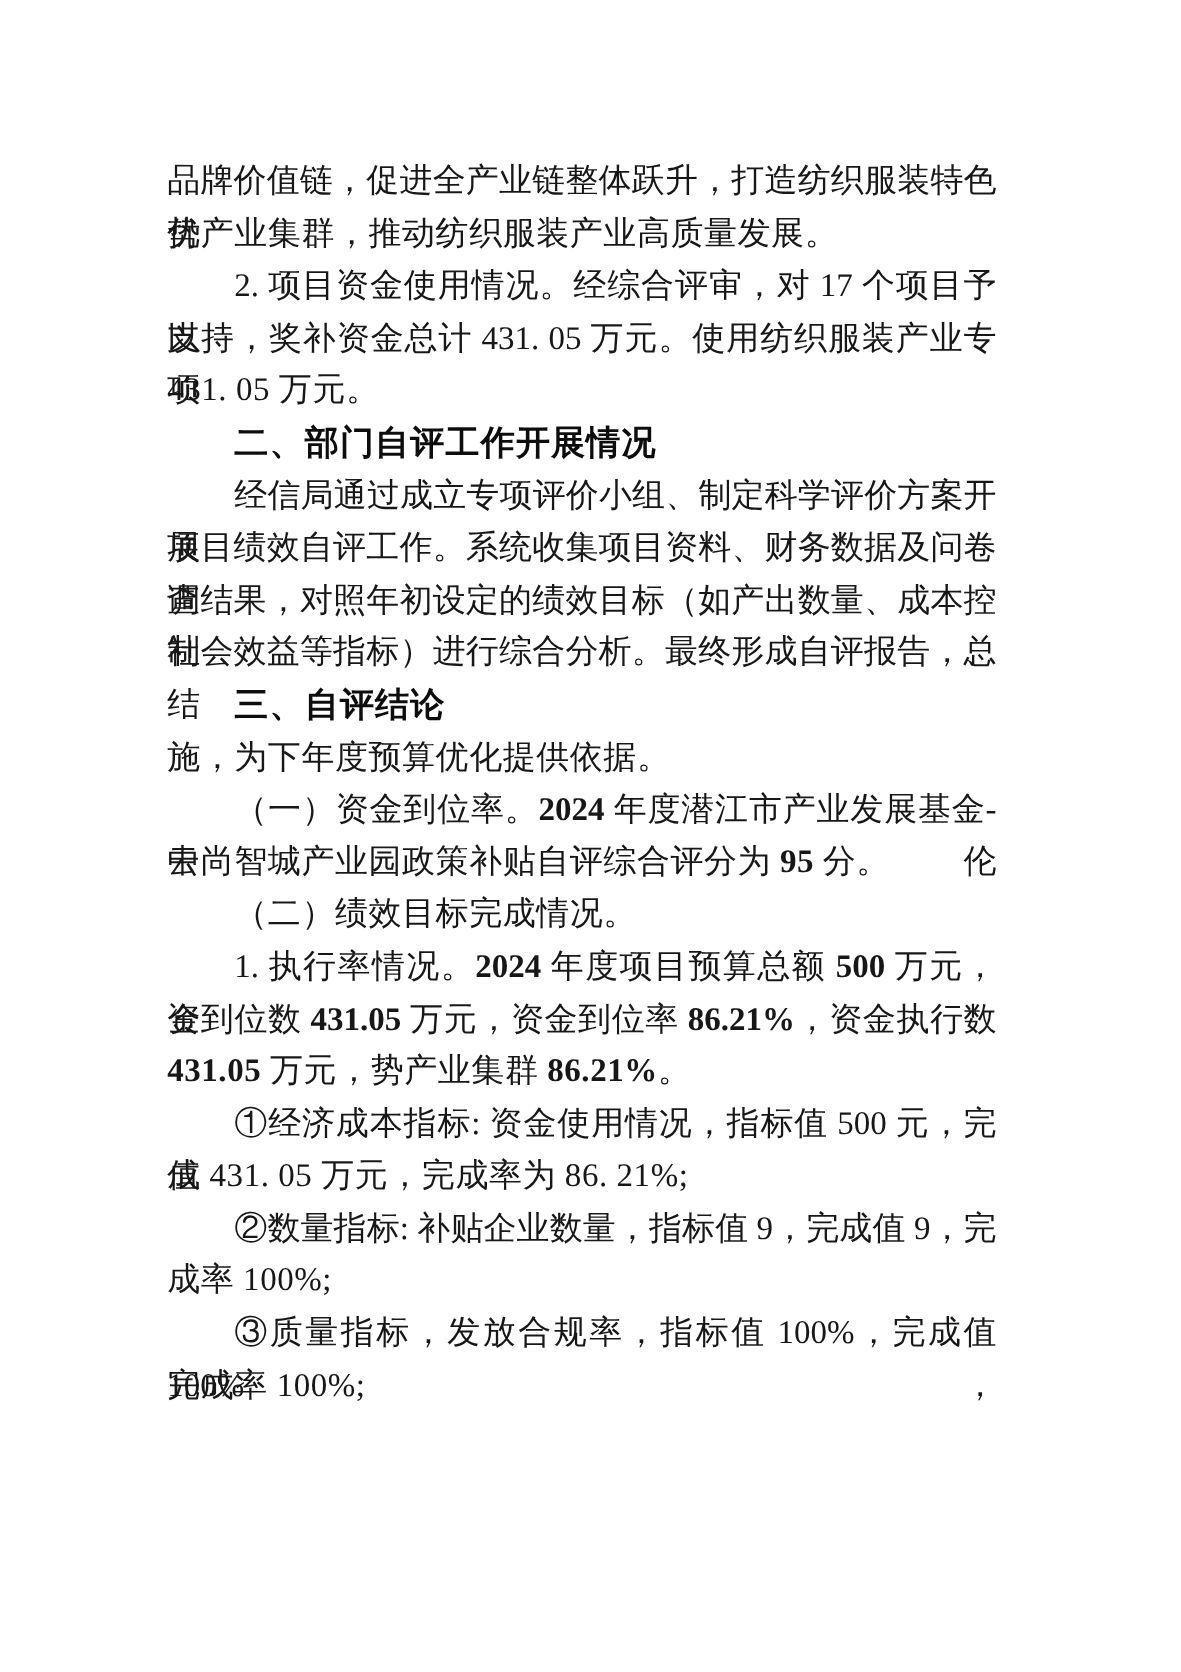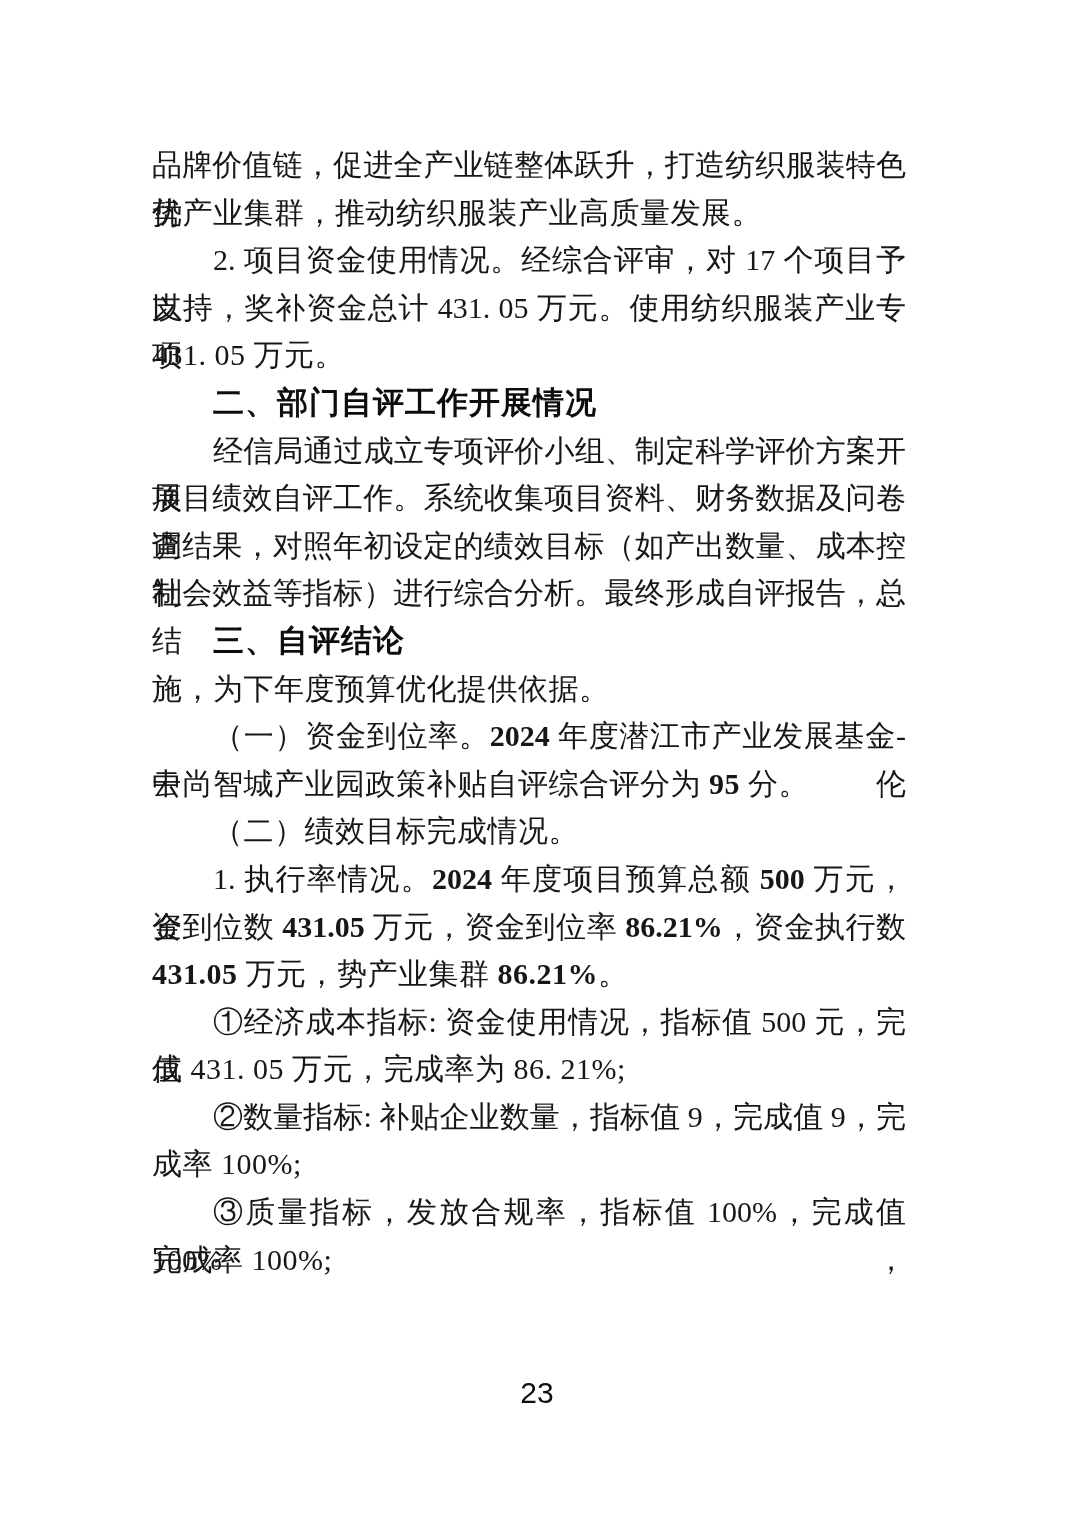--- a/index.html
+++ b/index.html
@@ -85,14 +85,13 @@
       <div class="line indent justify"><span class="run">1. 执行率情况。</span><span class="run run-num">2024</span><span class="run"> 年度项目预算总额 </span><span class="run run-num">500</span><span class="run"> 万元，资</span></div>
       <div class="line justify"><span class="run">金到位数 </span><span class="run run-num">431.05</span><span class="run"> 万元，资金到位率 </span><span class="run run-num">86.21%</span><span class="run">，资金执行数</span></div>
       <div class="line"><span class="run run-num">431.05</span><span class="run"> 万元，势产业集群 </span><span class="run run-num">86.21%</span><span class="run">。</span></div>
       <div class="line indent justify"><span class="run">①经济成本指标: 资金使用情况，指标值 500 元，完成</span></div>
       <div class="line"><span class="run">值 431. 05 万元，完成率为 86. 21%;</span></div>
       <div class="line indent justify"><span class="run">②数量指标: 补贴企业数量，指标值 9，完成值 9，完</span></div>
       <div class="line"><span class="run">成率 100%;</span></div>
       <div class="line indent justify"><span class="run">③质量指标，发放合规率，指标值 100%，完成值 100%，</span></div>
       <div class="line"><span class="run">完成率 100%;</span></div>
     </div>
-  <div class="page-number">23</div>
 </div>
 
 </body></html>

